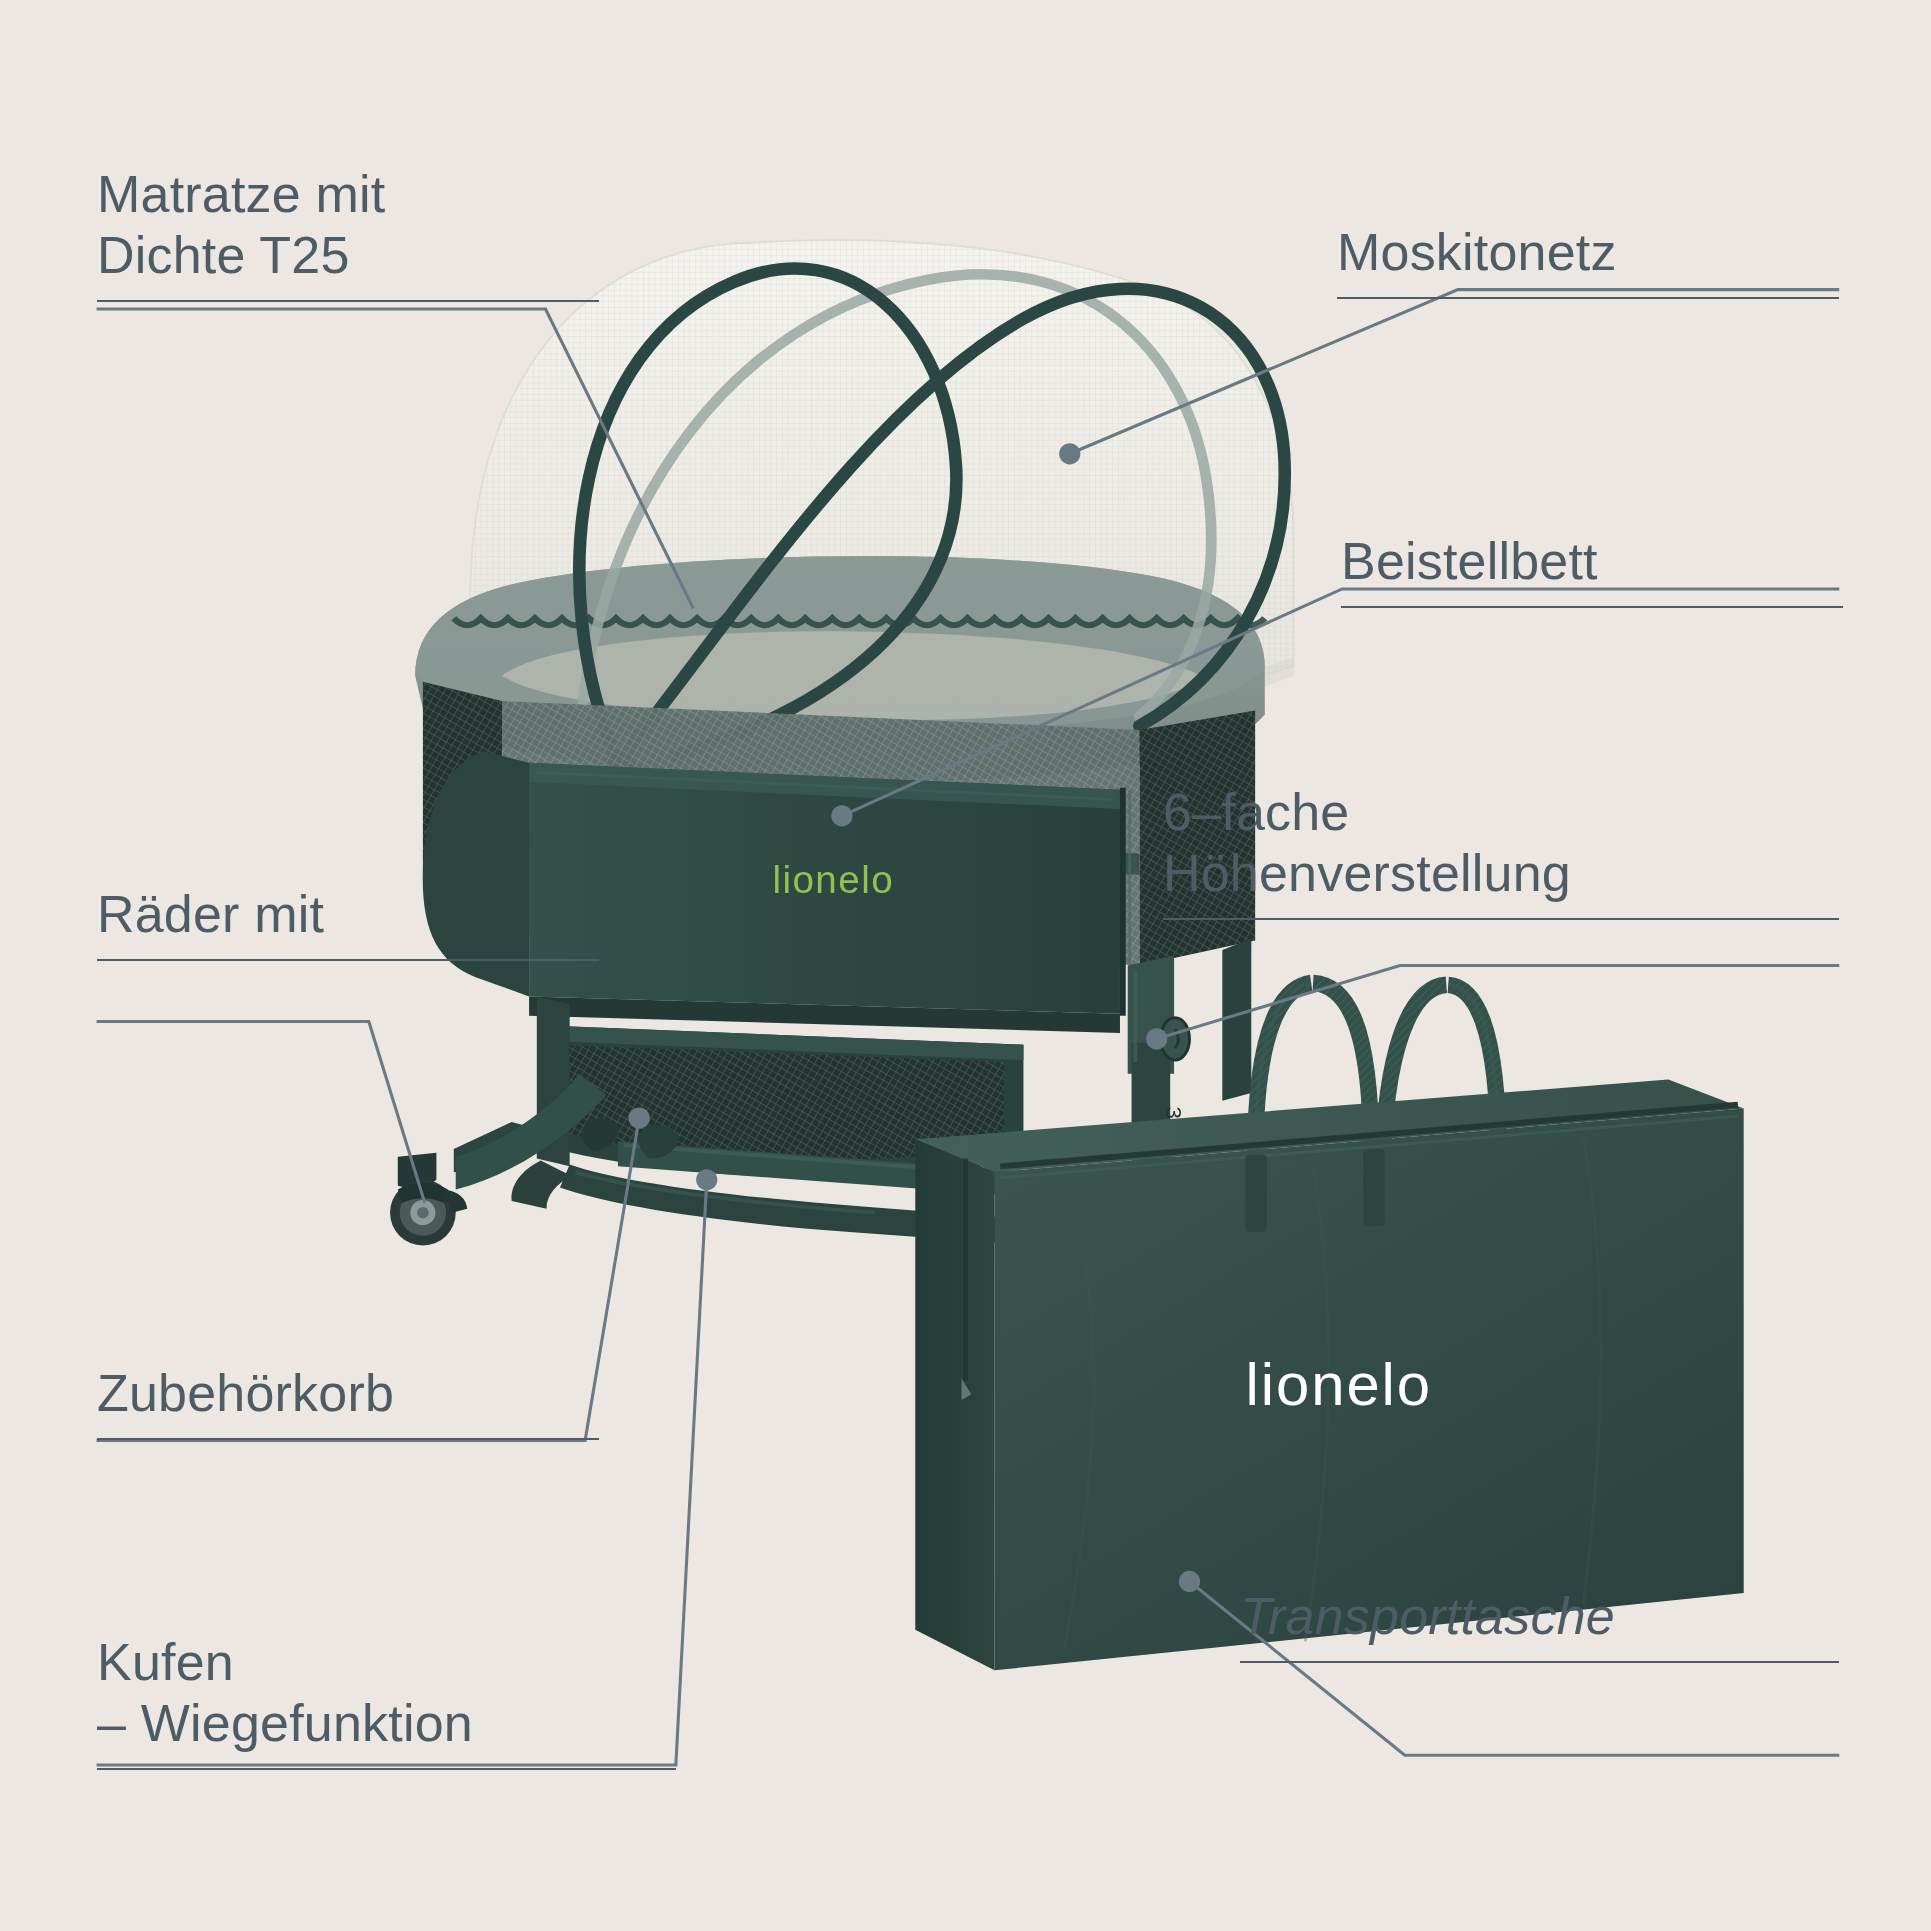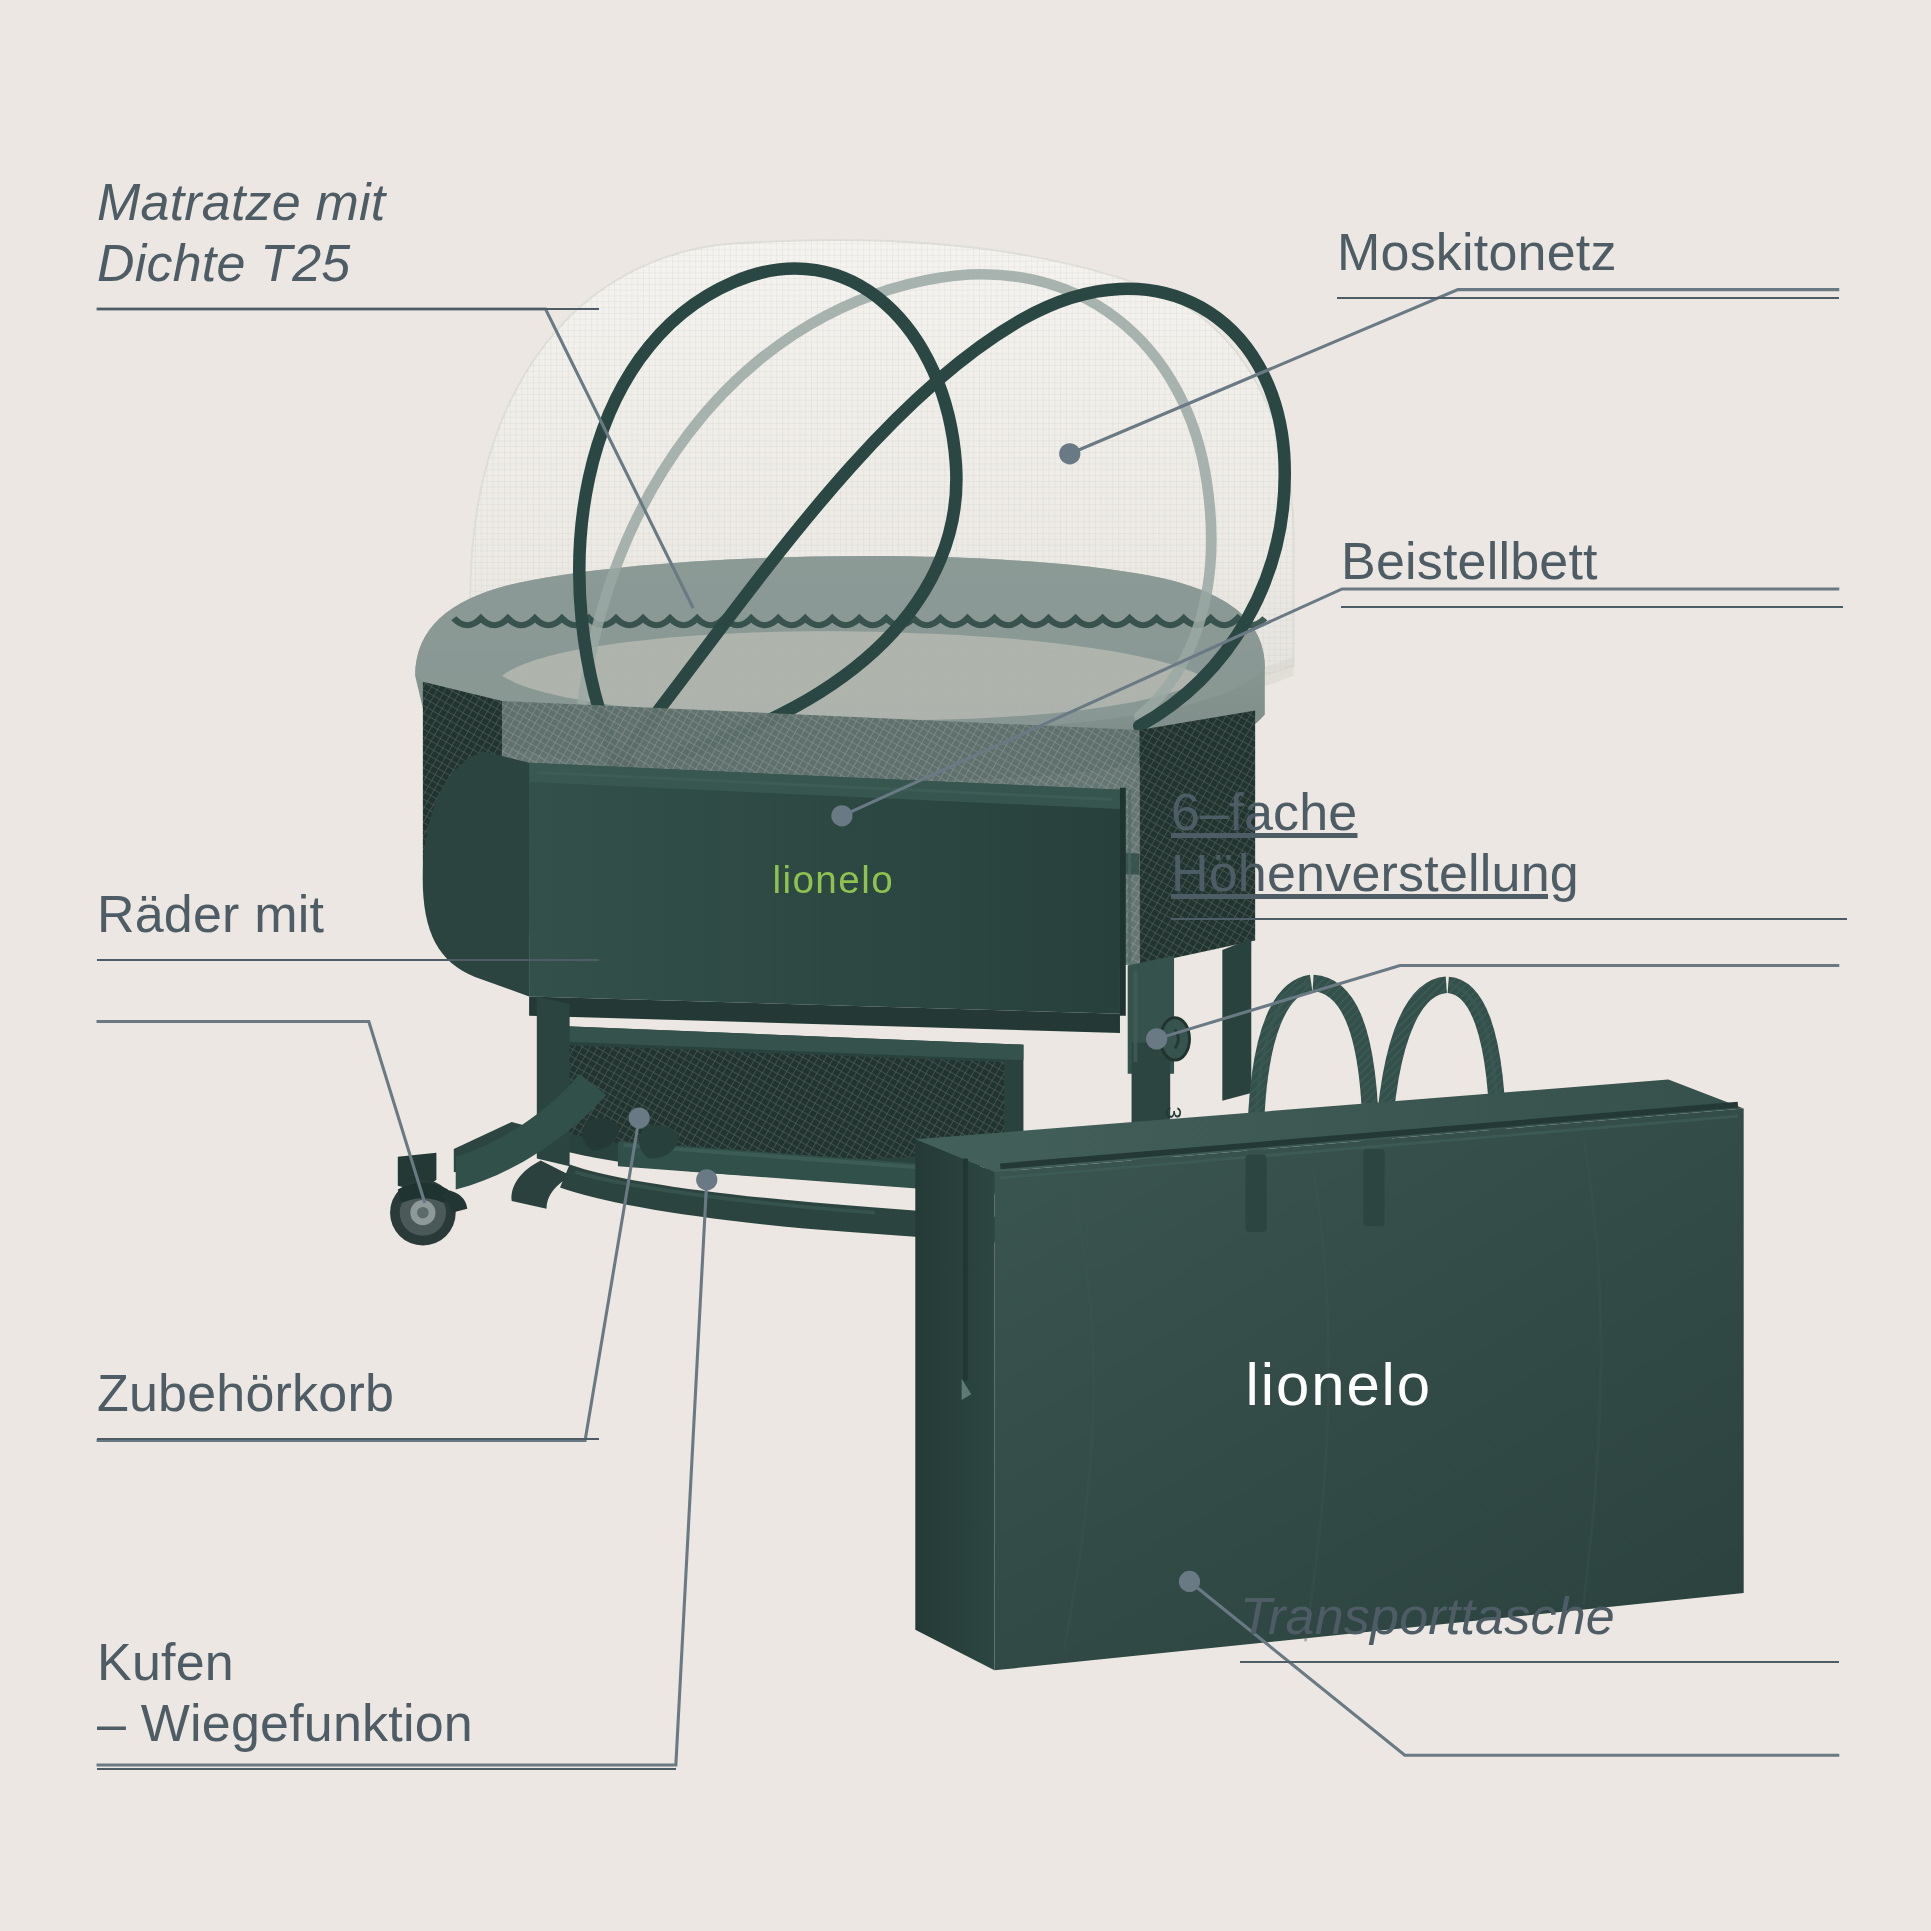--- a/index.html
+++ b/index.html
@@ -297,21 +297,21 @@
       <path d="M100 1828 L700 1828 L732 1222"></path>
       <circle cx="732" cy="1222" r="11" fill="#6a7a84" stroke="none"></circle>
     </g>
 
     <g>
       <path d="M1905 1818 L1455 1818 L1232 1638"></path>
       <circle cx="1232" cy="1638" r="11" fill="#6a7a84" stroke="none"></circle>
     </g>
   </svg>
 
-  <div class="callout left" style="left:97px; top:172px; width:502px;font-style:italic;">
+  <div class="callout left" style="left:97px; top:164px; width:502px;">
     <div class="ln">Matratze mit</div>
     <div class="ln">Dichte T25</div>
     <div class="rule"></div>
   </div>
 
   <div class="callout left" style="left:97px; top:884px; width:502px;">
     <div class="ln">Räder mit</div>
     <div class="rule"></div>
   </div>
 
@@ -329,21 +329,21 @@
   <div class="callout right" style="right:92px; top:222px; width:502px;">
     <div class="ln">Moskitonetz</div>
     <div class="rule"></div>
   </div>
 
   <div class="callout right" style="right:88px; top:521px; width:502px;margin-top:10px;">
     <div class="ln">Beistellbett</div>
     <div class="rule"></div>
   </div>
 
-  <div class="callout right" style="right:84px; top:782px; width:676px;text-decoration:underline;">
+  <div class="callout right" style="right:92px; top:782px; width:676px;">
     <div class="ln">6–fache</div>
     <div class="ln">Höhenverstellung</div>
     <div class="rule"></div>
   </div>
 
   <div class="callout right" style="right:92px; top:1586px; width:599px;font-style:italic;">
     <div class="ln">Transporttasche</div>
     <div class="rule"></div>
   </div>
 

